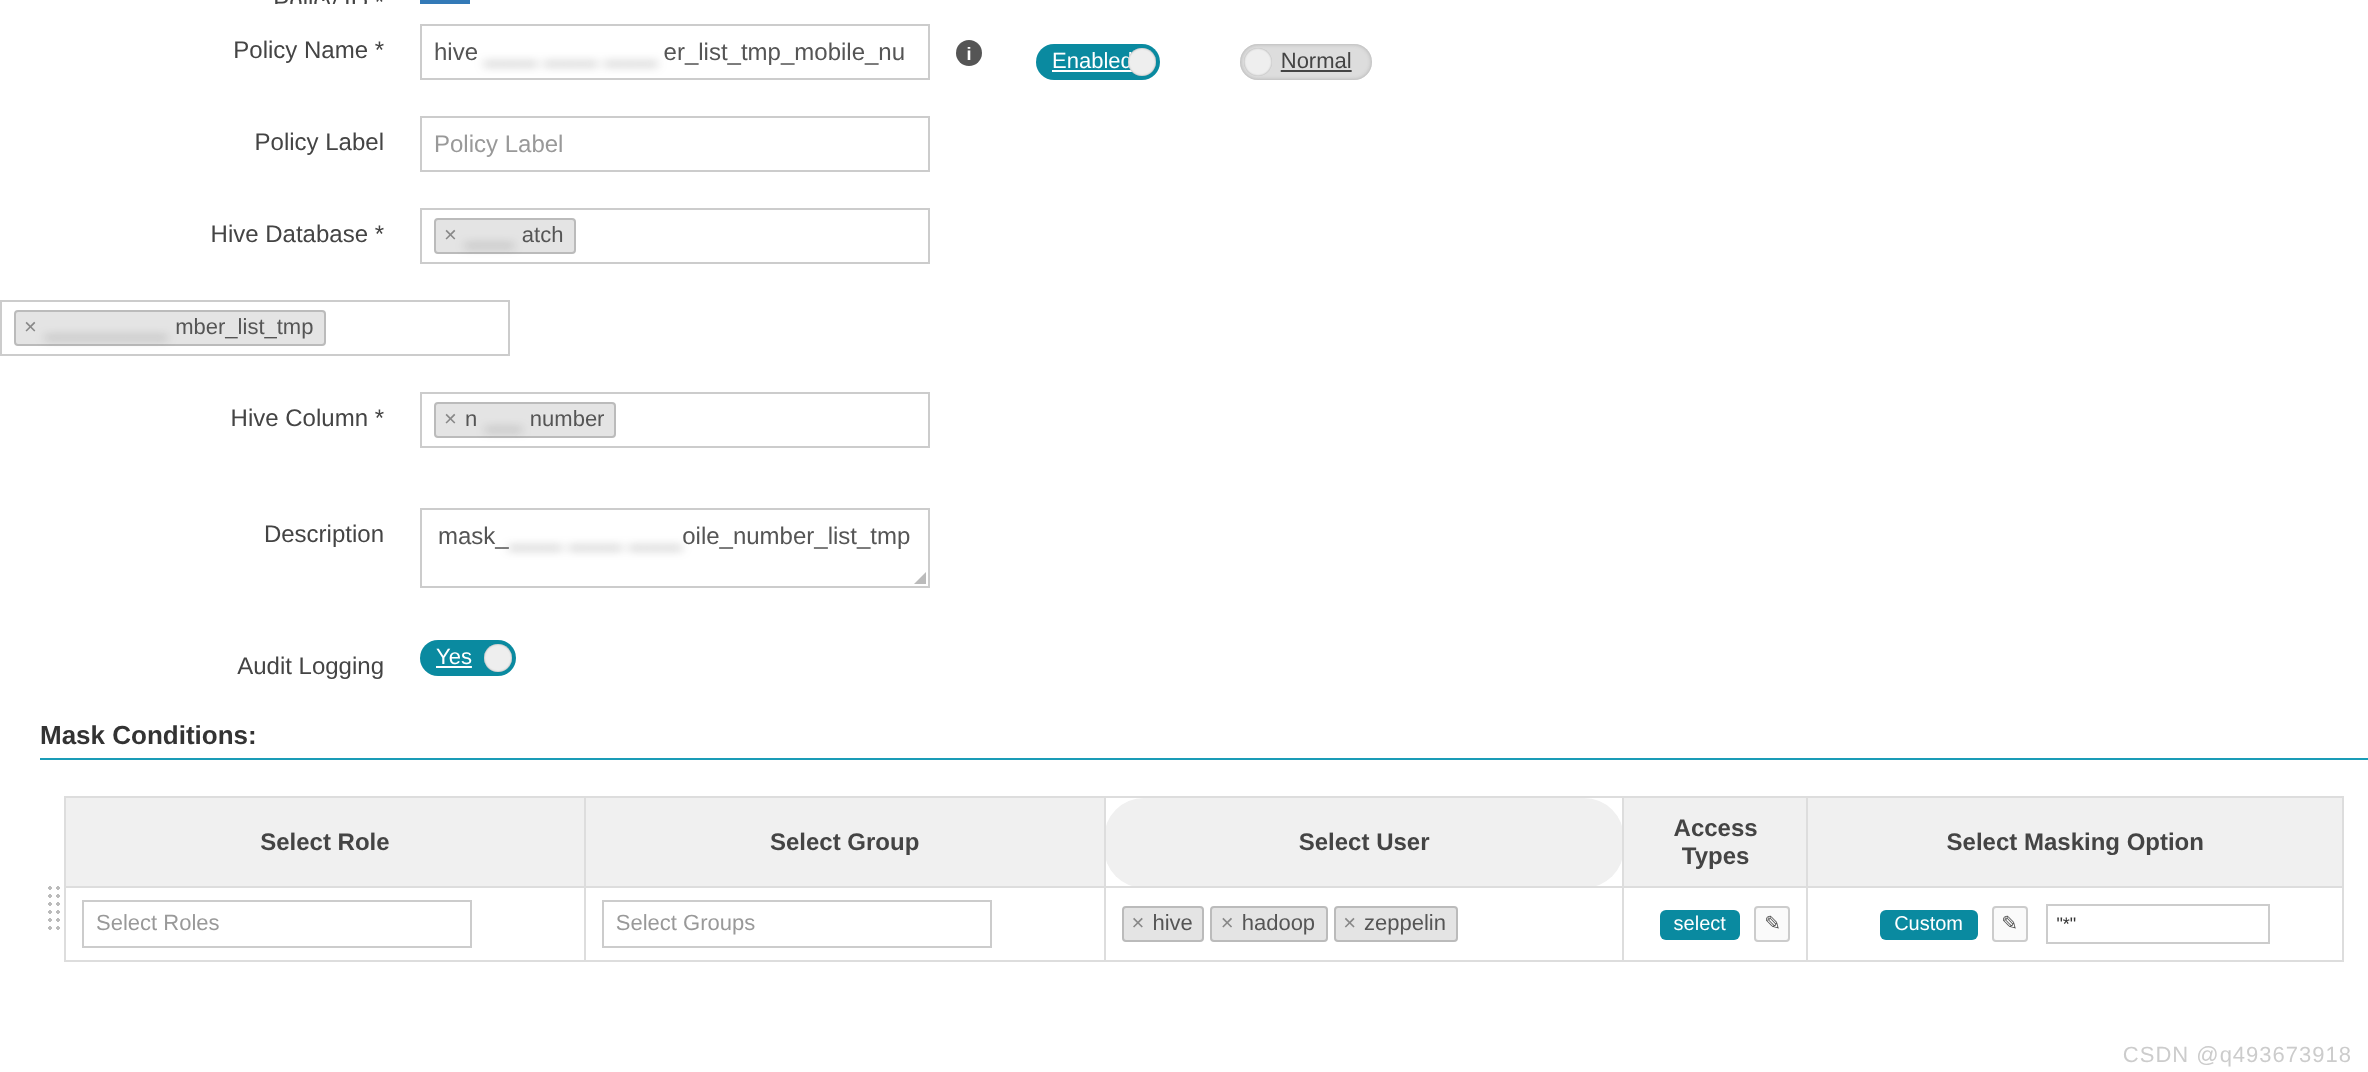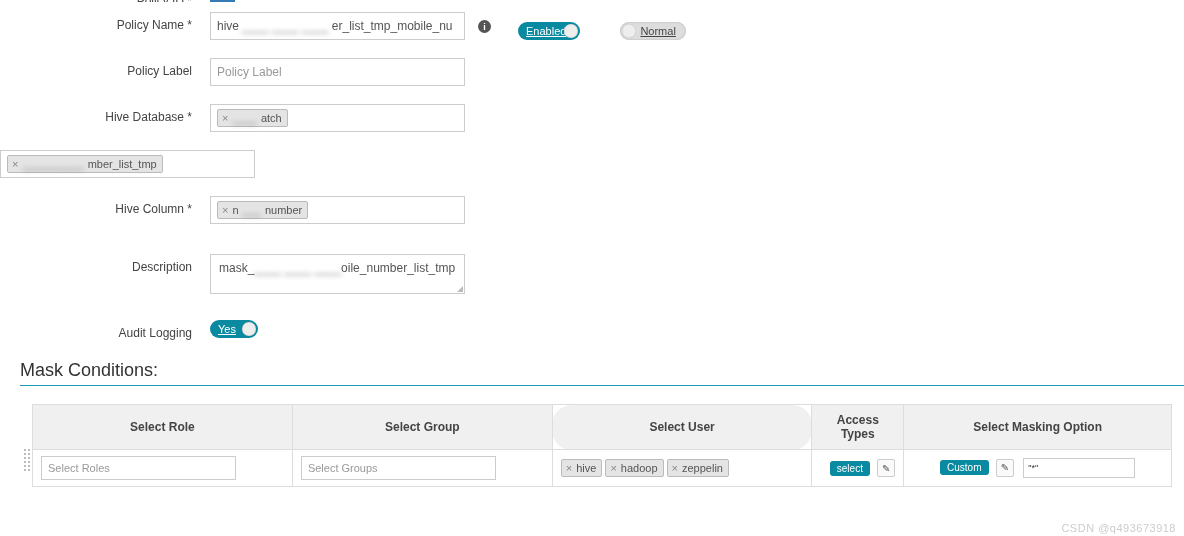--- a/index.html
+++ b/index.html
@@ -53,21 +53,21 @@
     font-size: 11px; color: #555; gap: 4px; height: 18px;
   }
   .tag .x { font-family: sans-serif; font-size: 11px; color: #888; cursor: pointer; }
 
   .badge-blue {
     display:inline-block; background:#337ab7; color:#fff; border-radius:2px;
     font-size:11px; padding:2px 8px; height:16px;
   }
 
   .section-title {
-    font-weight: normal; color: #333; font-size: 18px; margin: 20px 0 4px 20px;
+    font-weight: bold; color: #333; font-size: 13px; margin: 20px 0 4px 20px;
   }
   .section-underline { border-bottom: 1px solid #1a9cb7; margin: 0 0 18px 20px; }
 
   .cond-table { margin-left: 32px; border: 1px solid #ddd; width: 1140px; border-collapse: collapse;}
   .cond-table thead th {
     background: #f0f0f0; border: 1px solid #ddd; font-weight: bold;
     font-size: 12px; color: #444; padding: 8px 6px; text-align: center;
   }
   .cond-table tbody td { border: 1px solid #ddd; padding: 6px 8px; vertical-align: middle; }
   .col-role { width: 260px; }

